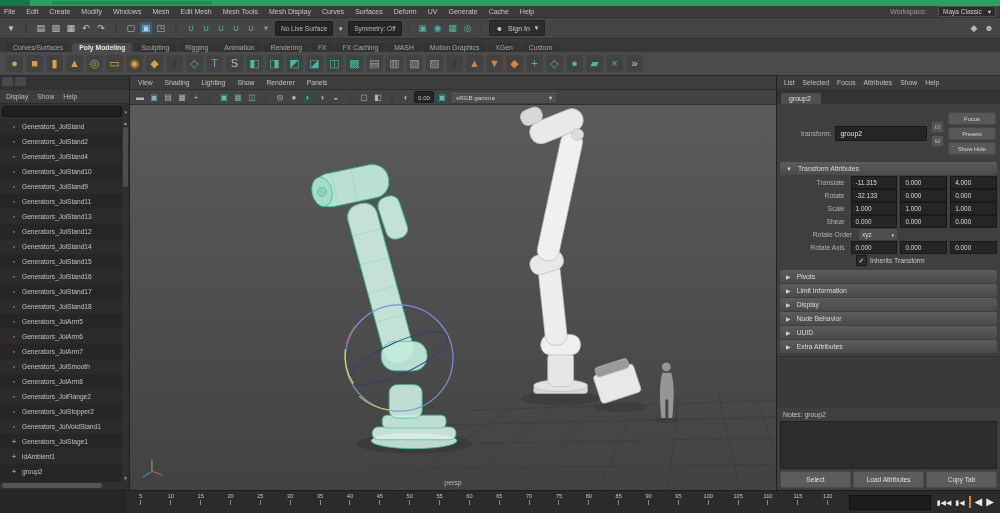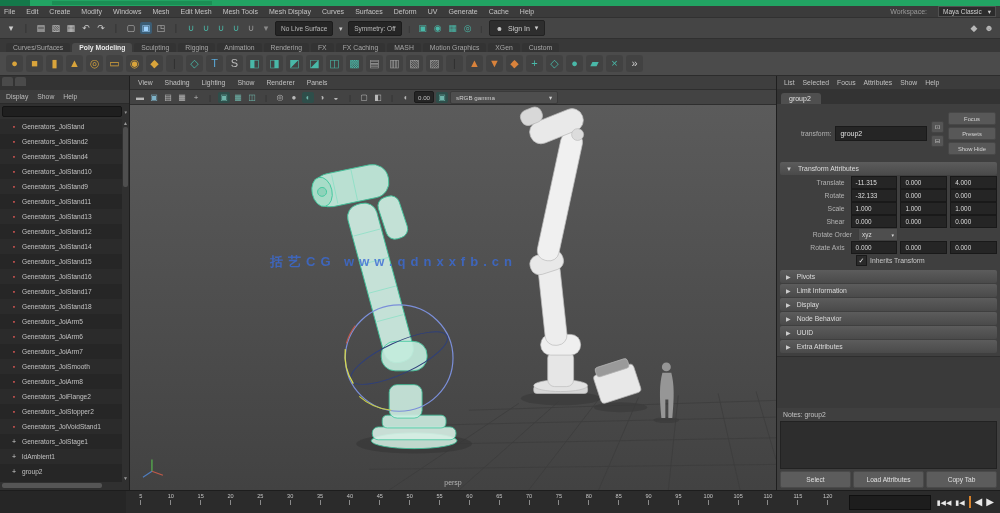--- a/index.html
+++ b/index.html
@@ -538,21 +538,20 @@
             <path d="M 262,310 A 54 54 0 0 1 230,296" stroke="#c9cf45" stroke-width="1.1"></path>
             <path d="M 217,242 A 54 54 0 0 1 226,224" stroke="#c05a49" stroke-width="1.1"></path>
           </g>
 
           <g stroke-width="1.2">
             <line x1="22" y1="372" x2="22" y2="360" stroke="#57b84f"></line>
             <line x1="22" y1="372" x2="33" y2="376" stroke="#c05a49"></line>
             <line x1="22" y1="372" x2="13" y2="378" stroke="#4f7ec0"></line>
           </g>
         </svg>
-        <div id="watermark">括艺CG www.qdnxxfb.cn</div>
         <div id="persp-label">persp</div>
       </div>
     </div>
 
     <div id="ae">
       <div id="ae-menus">
 
       <span>List</span>
           <span>Selected</span>
           <span>Focus</span>

